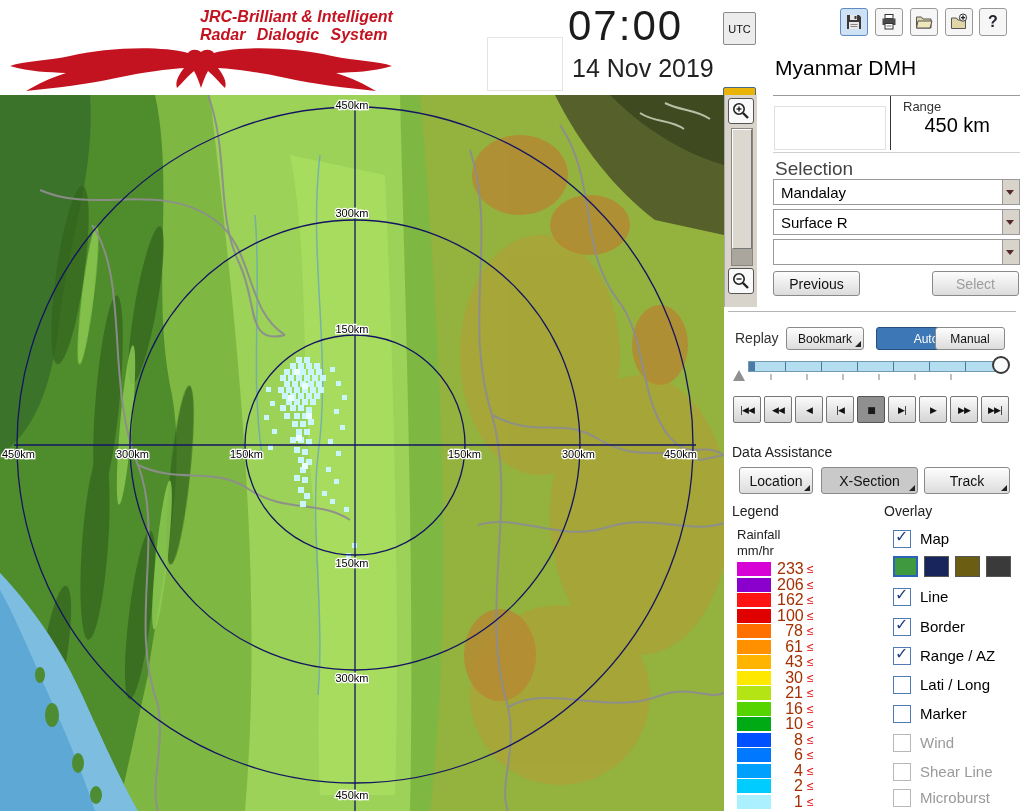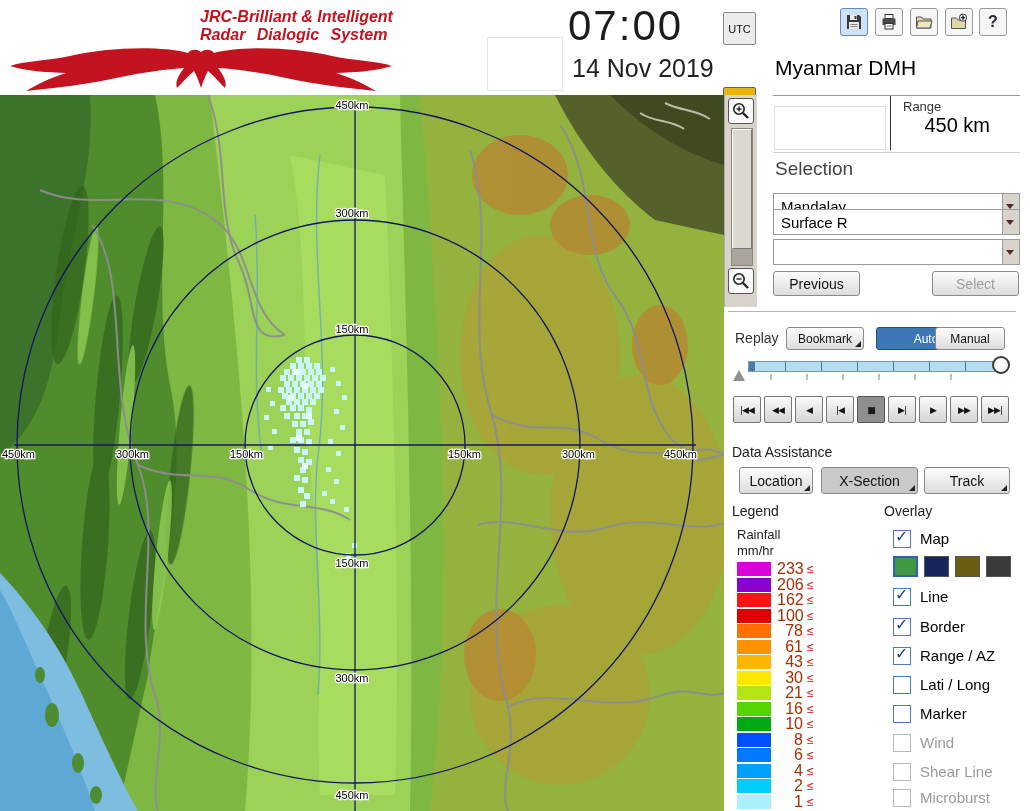--- a/index.html
+++ b/index.html
@@ -364,21 +364,21 @@
 <div id="sidebar"></div>
 
 <div class="hline" style="left:773px;top:95px;width:247px;"></div>
 <div class="rp-box"></div>
 <div class="vline" style="left:890px;top:96px;height:54px;"></div>
 <div class="rp-label">Range</div>
 <div class="rp-value">450 km</div>
 <div class="hline" style="left:773px;top:152px;width:247px;background:#cfcfcf;"></div>
 
 <div class="sel-label">Selection</div>
-<div class="ddl" style="top:179px;margin-top:14px;">
+<div class="ddl" style="top:179px;">
   <span class="txt">Mandalay</span>
   <span class="arrowbtn"></span>
 </div>
 <div class="ddl" style="top:209px;">
   <span class="txt">Surface R</span>
   <span class="arrowbtn"></span>
 </div>
 <div class="ddl" style="top:239px;">
   <span class="txt"></span>
   <span class="arrowbtn"></span>

